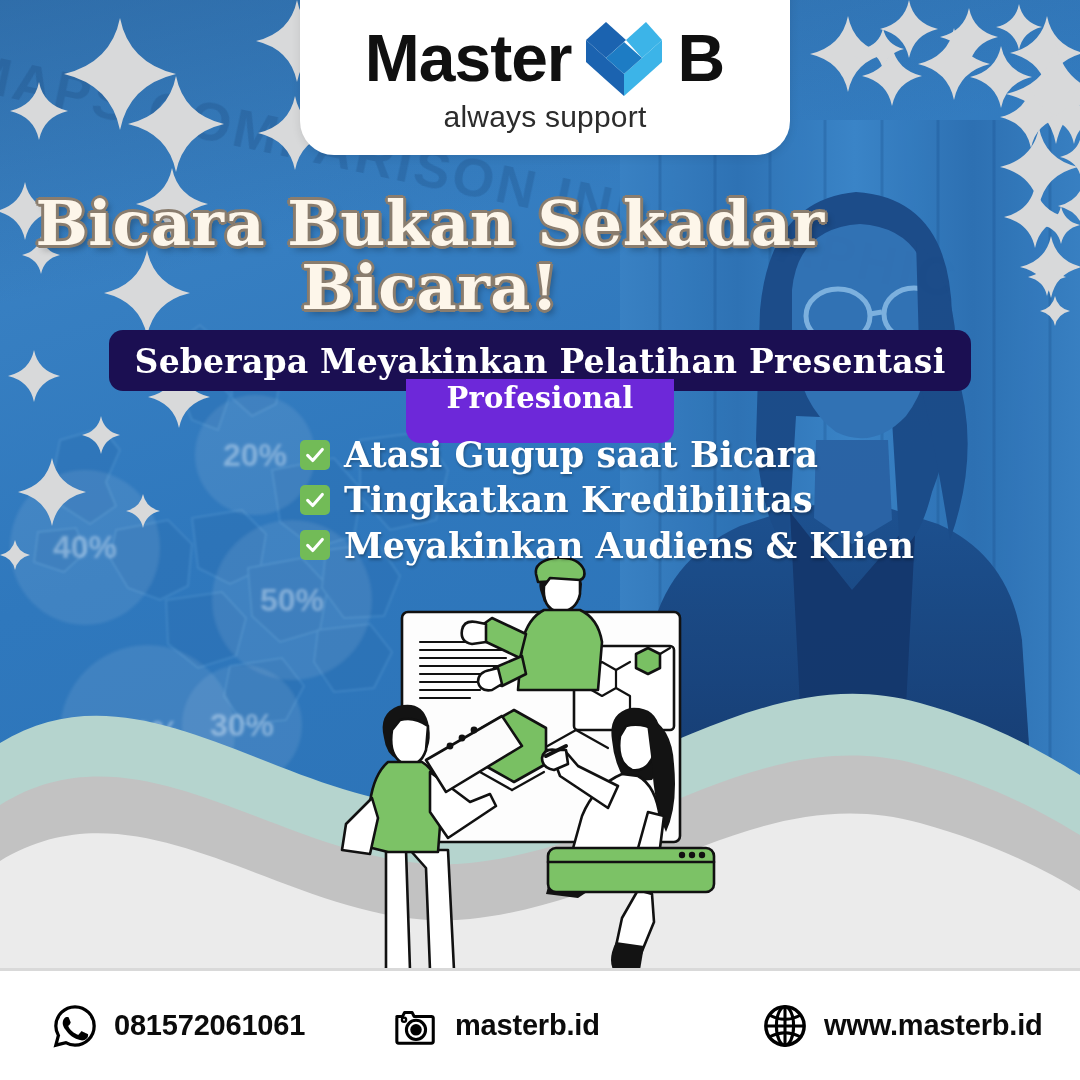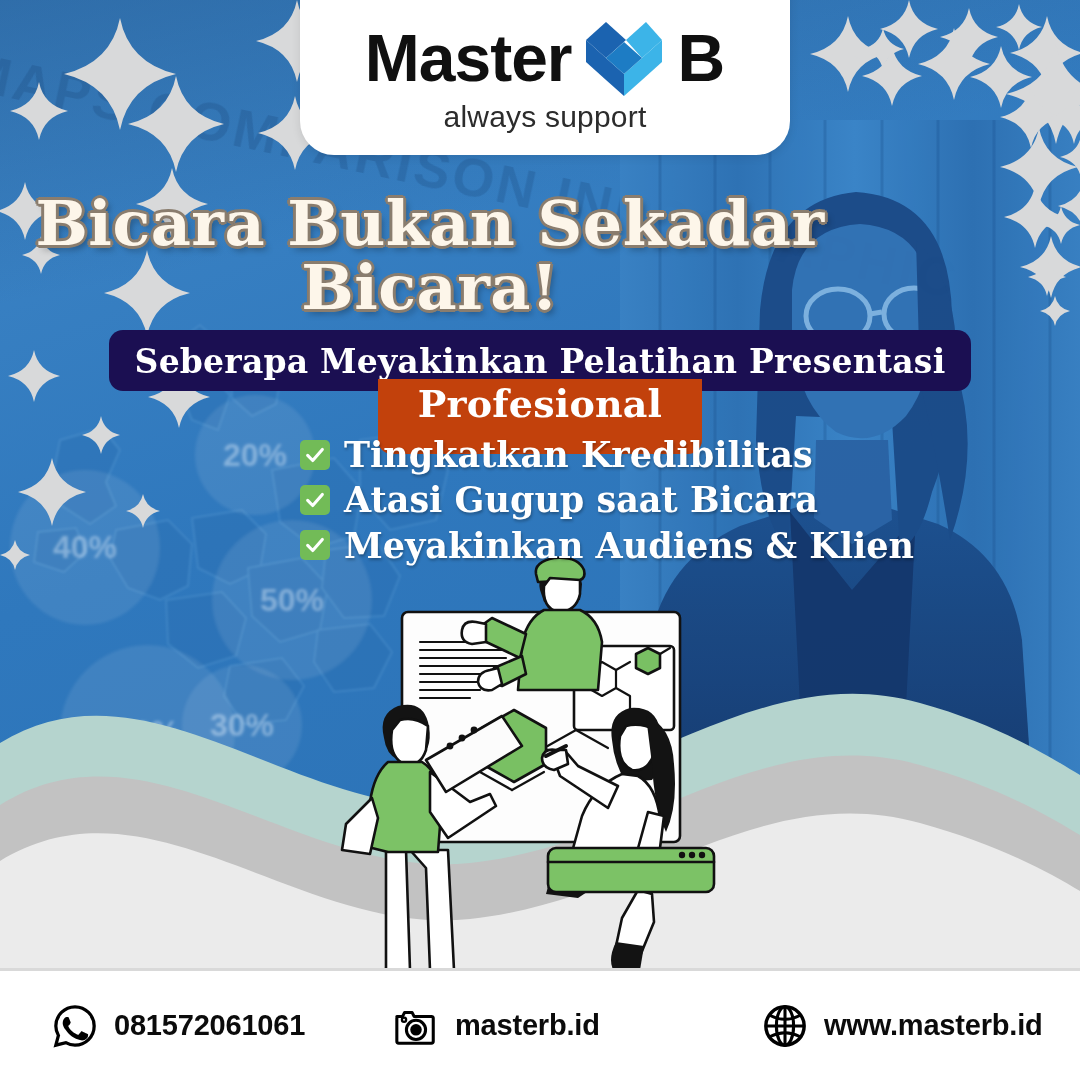--- a/index.html
+++ b/index.html
@@ -119,25 +119,25 @@
     color:#ffffff;
     font-family:"DejaVu Serif", serif;
     font-weight:700;
     font-size:33px;
     padding:12px 26px 10px;
     border-radius:14px;
     white-space:nowrap;
     letter-spacing:.2px;
   }
   .sub-line2 {
-    background:#c2410c;
+    background:#6d28d9;
     color:#ffffff;
     font-family:"DejaVu Serif", serif;
     font-weight:700;
-    font-size:38px;
+    font-size:29px;
     padding:2px 40px 28px;
     border-radius:0 0 14px 14px;
     margin-top:-12px;
     letter-spacing:.2px;
   }
 
   
   .bullets {
     position:absolute; left:300px; top:434px;
     z-index:5;
@@ -355,29 +355,29 @@
     <div class="sub-line2">Profesional</div>
   </div>
 
   <div class="bullets">
     <div class="bullet">
       <span class="check-box">
         <svg viewBox="0 0 24 24">
             <path d="M4 12.5 L9.5 18 L20 6" fill="none" stroke="#fff" stroke-width="3.4" stroke-linecap="round" stroke-linejoin="round"></path>
           </svg>
       </span>
-      <span class="bullet-text">Tingkatkan Kredibilitas</span>
+      <span class="bullet-text">Atasi Gugup saat Bicara</span>
     </div>
     <div class="bullet">
       <span class="check-box">
         <svg viewBox="0 0 24 24">
             <path d="M4 12.5 L9.5 18 L20 6" fill="none" stroke="#fff" stroke-width="3.4" stroke-linecap="round" stroke-linejoin="round"></path>
           </svg>
       </span>
-      <span class="bullet-text">Atasi Gugup saat Bicara</span>
+      <span class="bullet-text">Tingkatkan Kredibilitas</span>
     </div>
     <div class="bullet">
       <span class="check-box">
         <svg viewBox="0 0 24 24">
             <path d="M4 12.5 L9.5 18 L20 6" fill="none" stroke="#fff" stroke-width="3.4" stroke-linecap="round" stroke-linejoin="round"></path>
           </svg>
       </span>
       <span class="bullet-text">Meyakinkan Audiens &amp; Klien</span>
     </div>
   </div>

